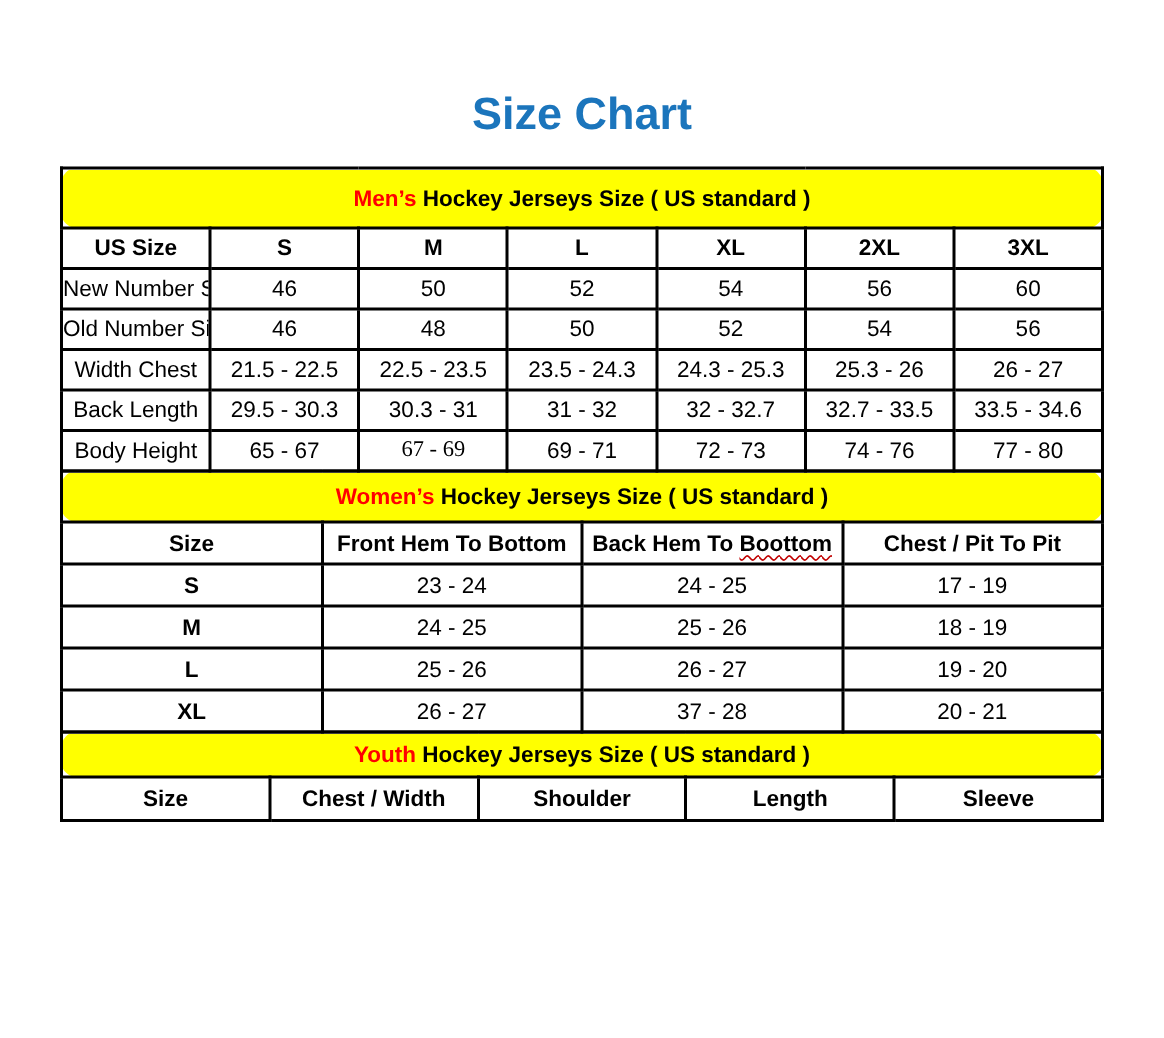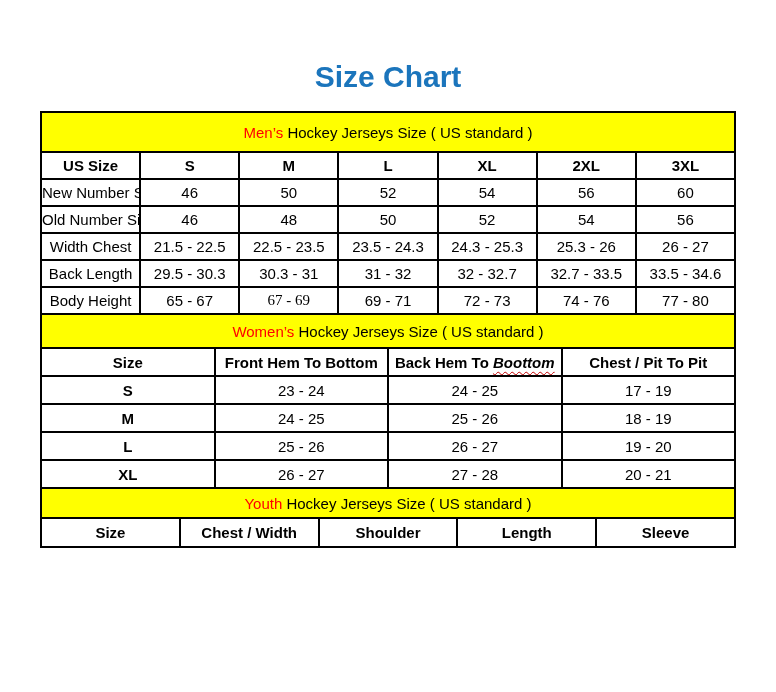--- a/index.html
+++ b/index.html
@@ -41,40 +41,40 @@
     border: 2px solid #000000;
     text-align: center;
     vertical-align: middle;
     padding: 0;
     font-size: 15px;
     overflow: hidden;
     white-space: nowrap;
   }
   td.section-band {
     background: #ffff00;
-    font-weight: normal;
+    font-weight: bold;
     font-size: 17px;
+    border-radius: 10px;
   }
   td.section-band .accent {
     color: #ff0000;
   }
   table.size-table th {
     font-weight: bold;
     text-align: center;
   }
   td.row-label.bold {
     font-weight: bold;
   }
   .squiggle {
     text-decoration-line: underline;
     text-decoration-style: wavy;
     text-decoration-color: #c00000;
     text-decoration-thickness: 1px;
     text-underline-offset: 3px;
-    font-style: italic;
   }
 </style>
 </head>
 <body>
 
 <div class="page">
   <h1 class="page-title">Size Chart</h1>
   <div class="tables-wrap">
       <table class="size-table">
         <tbody>
@@ -162,21 +162,21 @@
           </tr>
           <tr>
             <td class="row-label bold" style="height: 26px;">L</td>
             <td style="height: 26px;">25 - 26</td>
             <td style="height: 26px;">26 - 27</td>
             <td style="height: 26px;">19 - 20</td>
           </tr>
           <tr>
             <td class="row-label bold" style="height: 26px;">XL</td>
             <td style="height: 26px;">26 - 27</td>
-            <td style="height: 26px;">27 - 28</td>
+            <td style="height: 26px;">37 - 28</td>
             <td style="height: 26px;">20 - 21</td>
           </tr>
         </tbody>
       </table>
       <table class="size-table">
         <tbody>
           <tr>
             <td colspan="5" class="section-band" style="height: 28px;"><span class="accent">Youth</span><span> Hockey Jerseys Size ( US standard )</span></td>
           </tr>
           <tr>

